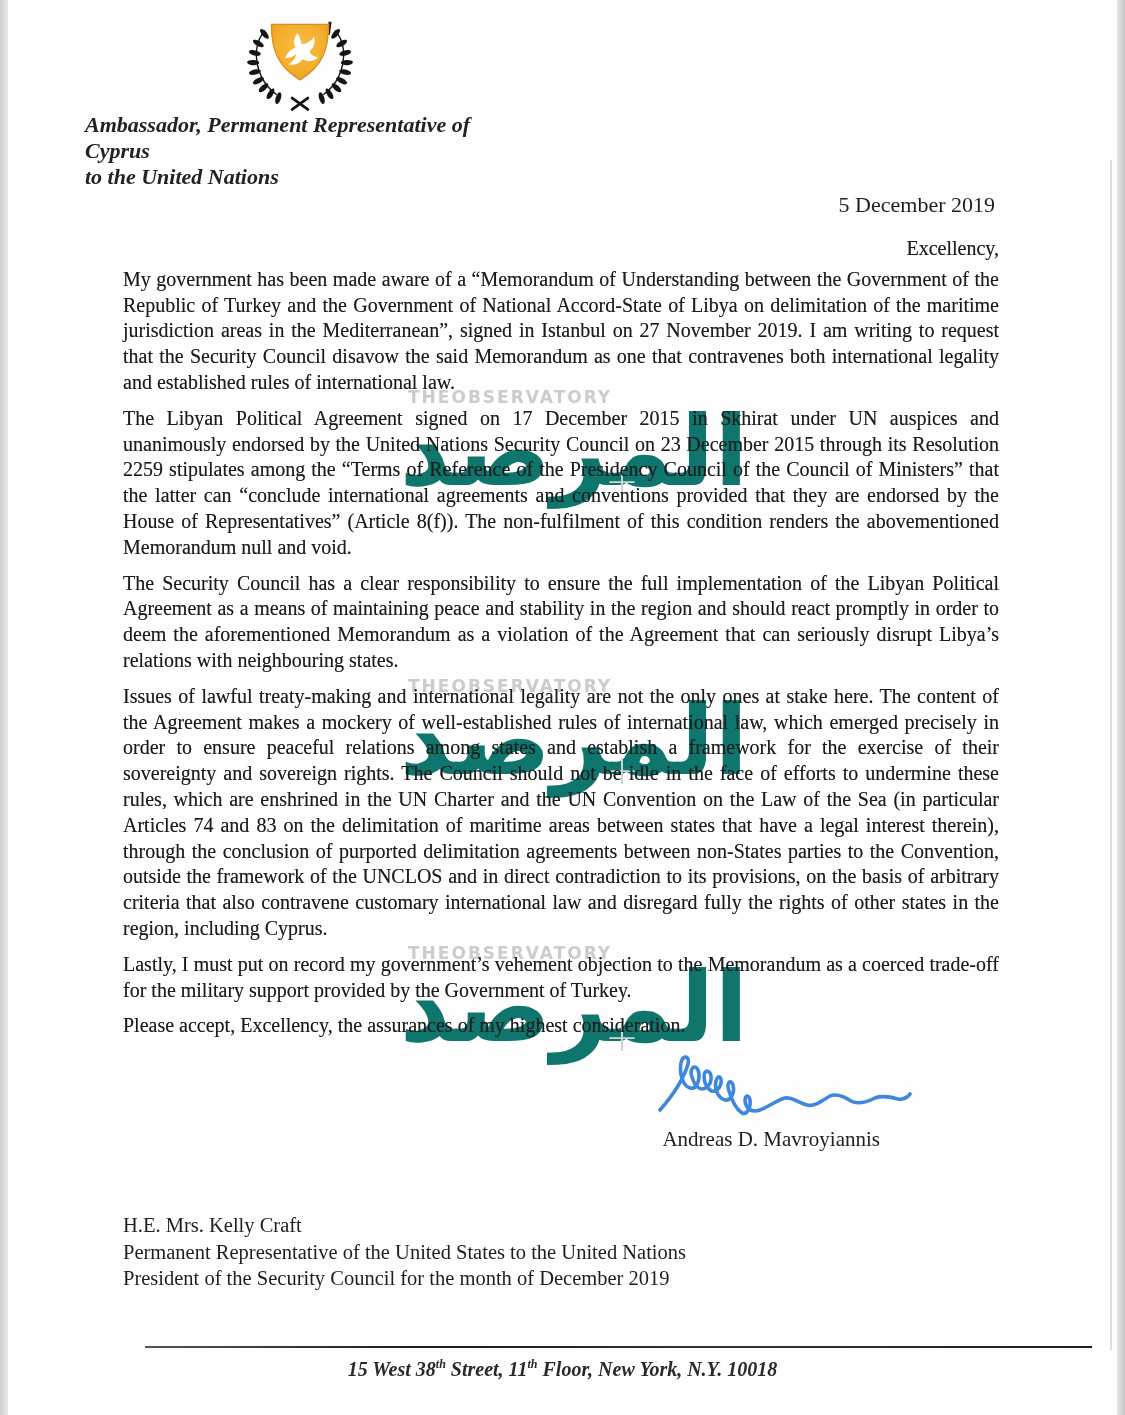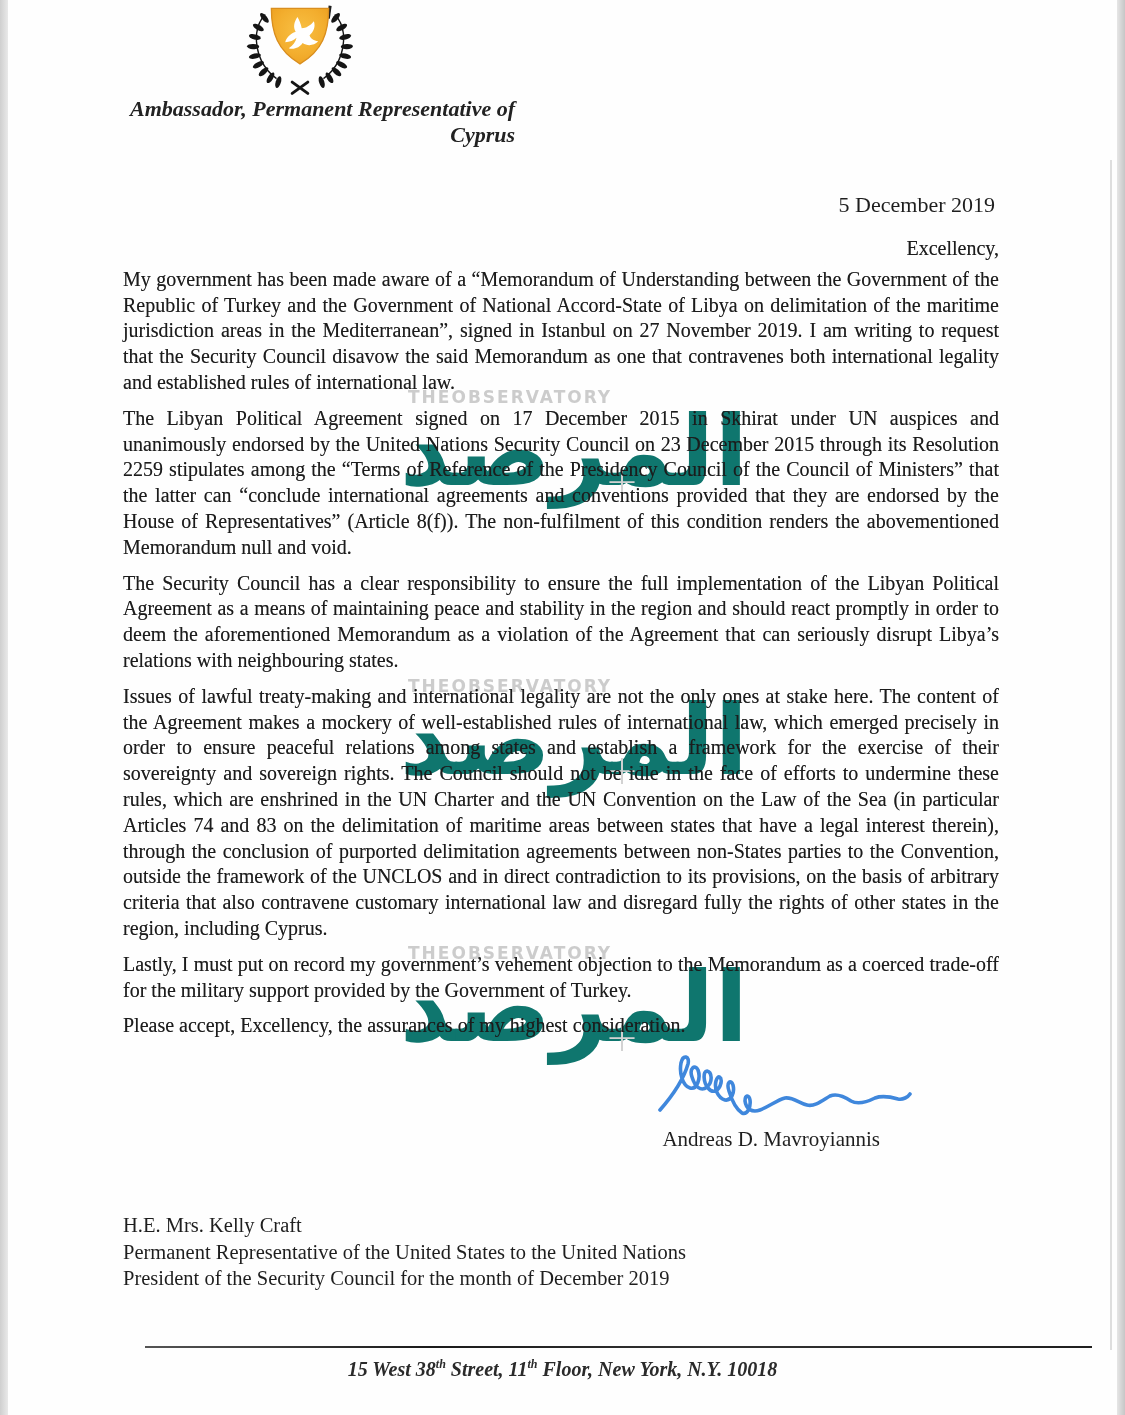--- a/index.html
+++ b/index.html
@@ -23,21 +23,21 @@
   .watermark{position:absolute;left:408px;width:340px;text-align:left;z-index:1;
     pointer-events:none;}
   .wm-latin{font-family:"DejaVu Sans","Liberation Sans",sans-serif;
     font-size:17px;font-weight:bold;letter-spacing:2px;color:#cccccc;line-height:1;}
   .wm-arabic{font-family:"DejaVu Sans",sans-serif;direction:rtl;
     font-size:98px;font-weight:bold;color:#0f766e;line-height:1.05;margin-top:-6px;}
   .wm-cross{position:absolute;top:72px;left:58%;font-family:"DejaVu Sans",sans-serif;
     font-size:40px;font-weight:200;color:#d2d2d2;line-height:1;}
 
   
-  .letterhead{position:absolute;top:4px;left:85px;width:430px;text-align:right;z-index:2;}
+  .letterhead{position:absolute;top:20px;left:85px;width:430px;text-align:left;z-index:2;}
   .emblem{display:block;margin:0 auto;}
   .lh-line{font-style:italic;font-weight:bold;font-size:22px;line-height:26px;color:#222;}
 
   .date{position:absolute;top:192px;right:130px;font-size:22px;z-index:2;}
 
   
   .body{position:absolute;top:236px;left:123px;width:876px;z-index:2;
     font-size:20px;line-height:25.8px;text-align:justify;color:#1c1c1c;
     text-shadow:0 0 .5px rgba(20,20,20,.5);}
   .body p{margin:0 0 10px 0;}
@@ -124,20 +124,21 @@
       <use href="#leaf" transform="translate(119,49) rotate(88)"></use>
       <use href="#leaf" transform="translate(117,60) rotate(102)"></use>
       <use href="#leaf" transform="translate(113,70) rotate(118)"></use>
       <use href="#leaf" transform="translate(107,78) rotate(132)"></use>
       <use href="#leaf" transform="translate(99,85) rotate(148)"></use>
       <use href="#leaf" transform="translate(90,90) rotate(163)"></use>
 
       <path d="M56 90 L74 103 M74 90 L56 103" stroke="#151515" stroke-width="3.4" stroke-linecap="round"></path>
     </svg>
     <div class="lh-line">Ambassador, Permanent Representative of Cyprus</div>
+    <div class="lh-line">to the United Nations</div>
   </header>
 
   <div class="date">5 December 2019</div>
 
   <div class="body">
     <p class="salutation">Excellency,</p>
     <p>My government has been made aware of a “Memorandum of Understanding between the Government of the Republic of Turkey and the Government of National Accord-State of Libya on delimitation of the maritime jurisdiction areas in the Mediterranean”, signed in Istanbul on 27 November 2019. I am writing to request that the Security Council disavow the said Memorandum as one that contravenes both international legality and established rules of international law.</p>
     <p>The Libyan Political Agreement signed on 17 December 2015 in Skhirat under UN auspices and unanimously endorsed by the United Nations Security Council on 23 December 2015 through its Resolution 2259 stipulates among the “Terms of Reference of the Presidency Council of the Council of Ministers” that the latter can “conclude international agreements and conventions provided that they are endorsed by the House of Representatives” (Article 8(f)). The non-fulfilment of this condition renders the abovementioned Memorandum null and void.</p>
     <p>The Security Council has a clear responsibility to ensure the full implementation of the Libyan Political Agreement as a means of maintaining peace and stability in the region and should react promptly in order to deem the aforementioned Memorandum as a violation of the Agreement that can seriously disrupt Libya’s relations with neighbouring states.</p>
     <p>Issues of lawful treaty-making and international legality are not the only ones at stake here. The content of the Agreement makes a mockery of well-established rules of international law, which emerged precisely in order to ensure peaceful relations among states and establish a framework for the exercise of their sovereignty and sovereign rights. The Council should not be idle in the face of efforts to undermine these rules, which are enshrined in the UN Charter and the UN Convention on the Law of the Sea (in particular Articles 74 and 83 on the delimitation of maritime areas between states that have a legal interest therein), through the conclusion of purported delimitation agreements between non-States parties to the Convention, outside the framework of the UNCLOS and in direct contradiction to its provisions, on the basis of arbitrary criteria that also contravene customary international law and disregard fully the rights of other states in the region, including Cyprus.</p>

